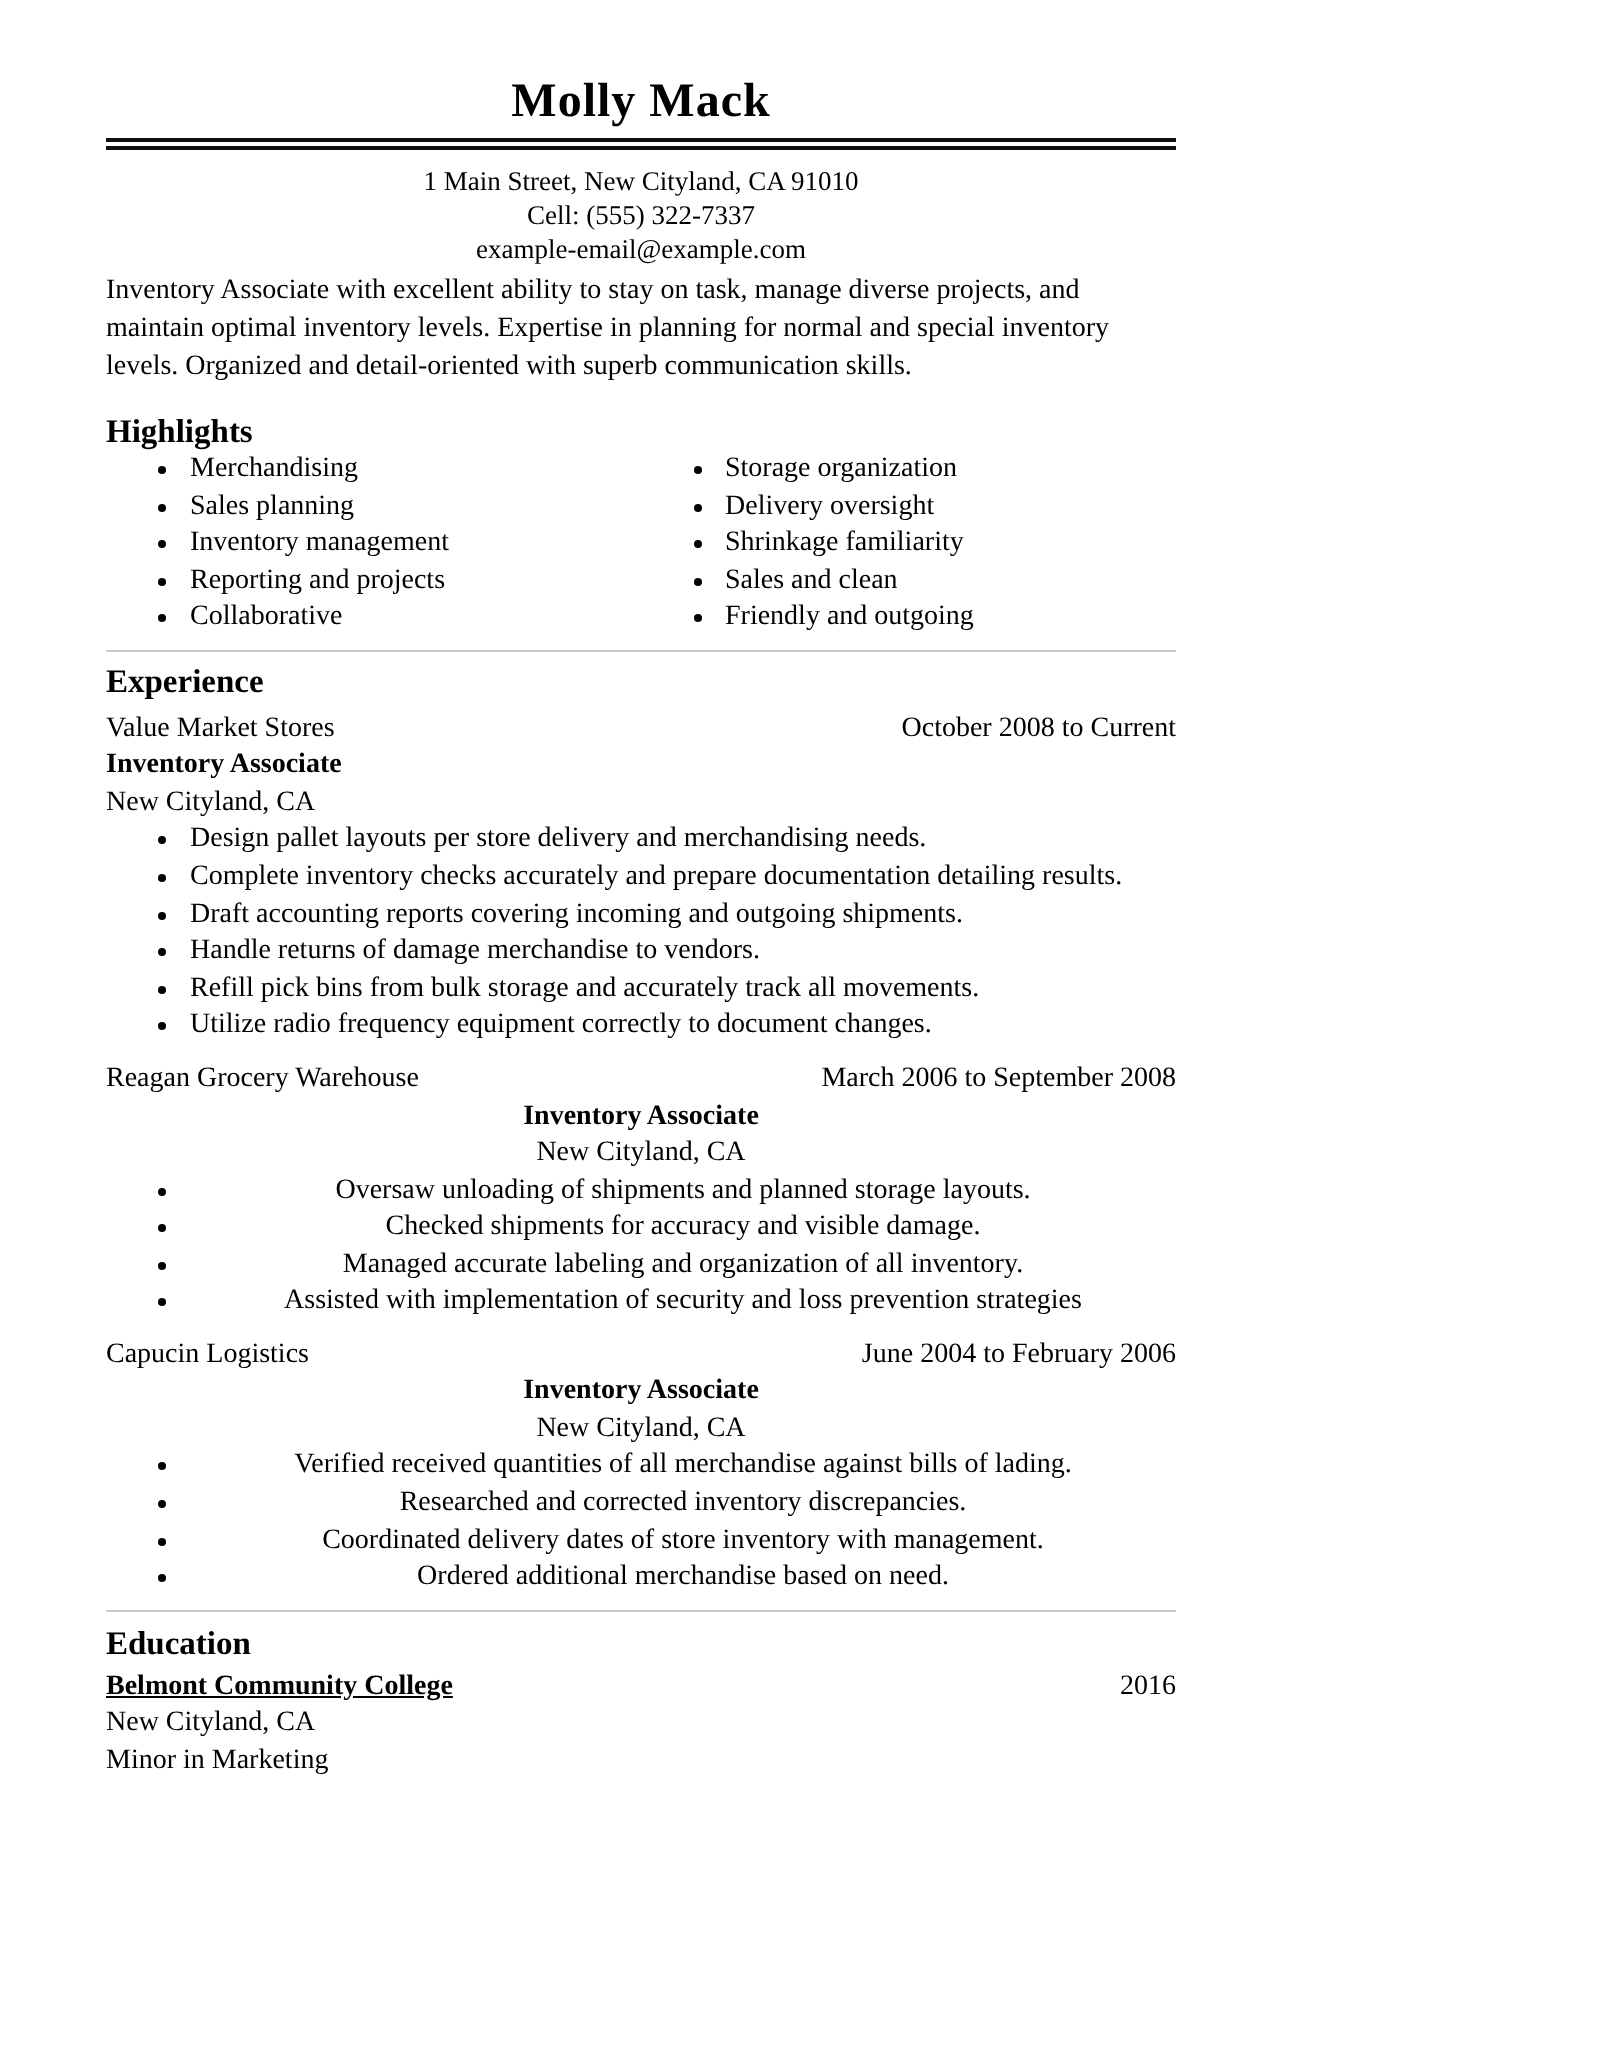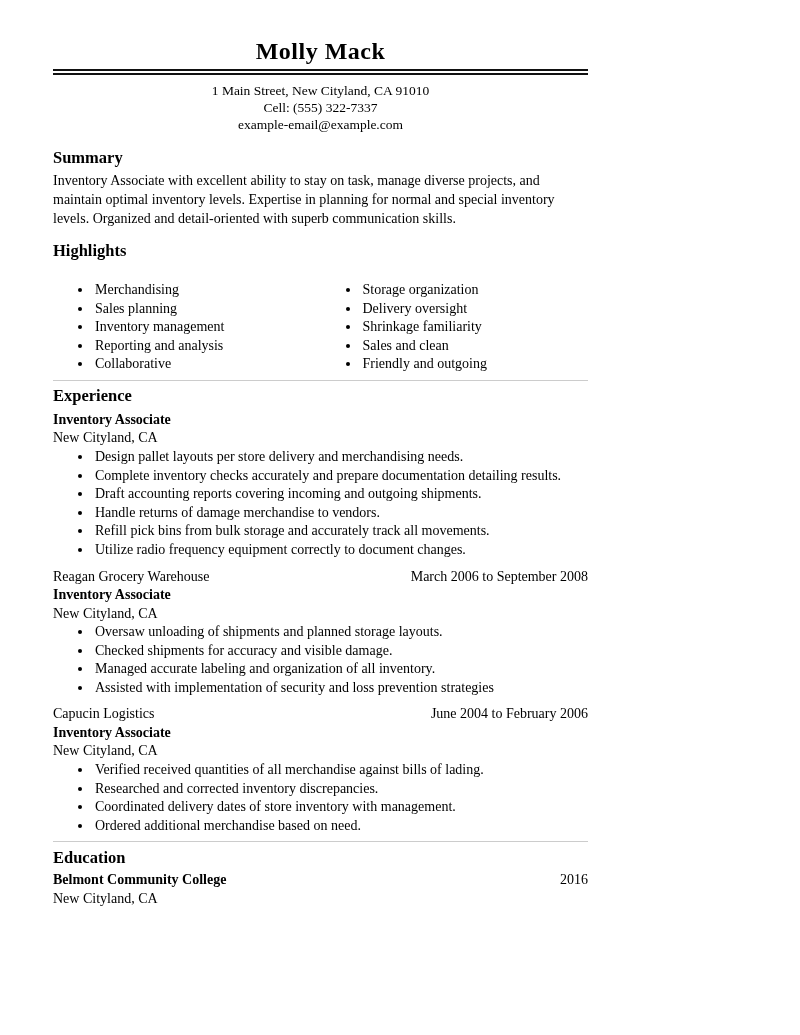--- a/index.html
+++ b/index.html
@@ -42,89 +42,92 @@
     line-height: 20px;
     font-weight: bold;
   }
   .summary-section h2 { margin-top: 15px; }
   .summary-text {
     margin: 3px 0 0 0;
     font-size: 14px;
     line-height: 19px;
   }
   .highlights-section h2 { margin-top: 13px; }
-  .cols { display: flex; margin-top: 20px; }
+  .cols { display: flex; margin-top: 0; }
   .col { width: 50%; }
   ul.bullets {
     margin: 0;
     padding: 0 0 0 40px;
     font-size: 14px;
     line-height: 18.6px;
   }
   ul.bullets li { padding-left: 2px; }
   .divider {
     border: none;
     border-top: 1px solid #ccc;
     margin: 6px 0 0 0;
   }
   .experience-section h2 { margin-top: 5px; }
   .job { margin-top: 5px; font-size: 14px; line-height: 18.5px; }
-  .job + .job { margin-top: 8px; }
+  .job + .job { margin-top: 8px; text-align: center; }
   .row-split { display: flex; justify-content: space-between; }
   .job-title { font-weight: bold; }
   .education-section h2 { margin-top: 6px; }
   .edu-block { margin-top: 3px; font-size: 14px; line-height: 18.5px; }
-  .bold { font-weight: bold; }
+  .bold { font-weight: bold; text-decoration: underline; }
 </style>
 </head>
 <body>
 
 <div class="page">
 
   <header>
     <h1 class="name">Molly Mack</h1>
     <div class="double-rule"></div>
     <div class="contact">
       <div>1 Main Street, New Cityland, CA 91010</div>
       <div>Cell: (555) 322-7337</div>
       <div>example-email@example.com</div>
     </div>
   </header>
 
   <section class="summary-section">
-    <h2 class="section-heading">Summary</h2>
     <p class="summary-text">Inventory Associate with excellent ability to stay on task, manage diverse projects, and maintain optimal inventory levels. Expertise in planning for normal and special inventory levels. Organized and detail-oriented with superb communication skills.</p>
   </section>
 
   <section class="highlights-section">
     <h2 class="section-heading">Highlights</h2>
     <div class="cols">
       <ul class="bullets col">
         <li>Merchandising</li>
         <li>Sales planning</li>
         <li>Inventory management</li>
-        <li>Reporting and analysis</li>
+        <li>Reporting and projects</li>
         <li>Collaborative</li>
       </ul>
       <ul class="bullets col">
         <li>Storage organization</li>
         <li>Delivery oversight</li>
         <li>Shrinkage familiarity</li>
         <li>Sales and clean</li>
         <li>Friendly and outgoing</li>
       </ul>
     </div>
   </section>
 
   <hr class="divider">
 
   <section class="experience-section">
     <h2 class="section-heading">Experience</h2>
 
     <div class="job">
+      <div class="row-split">
+        <span>Value Market Stores</span>
+        <span>October 2008 to Current</span>
+      </div>
       <div class="job-title">Inventory Associate</div>
       <div>New Cityland, CA</div>
       <ul class="bullets">
         <li>Design pallet layouts per store delivery and merchandising needs.</li>
         <li>Complete inventory checks accurately and prepare documentation detailing results.</li>
         <li>Draft accounting reports covering incoming and outgoing shipments.</li>
         <li>Handle returns of damage merchandise to vendors.</li>
         <li>Refill pick bins from bulk storage and accurately track all movements.</li>
         <li>Utilize radio frequency equipment correctly to document changes.</li>
       </ul>
@@ -164,16 +167,17 @@
   <hr class="divider">
 
   <section class="education-section">
     <h2 class="section-heading">Education</h2>
     <div class="edu-block">
       <div class="row-split">
         <span class="bold">Belmont Community College</span>
         <span>2016</span>
       </div>
       <div>New Cityland, CA</div>
+      <div>Minor in Marketing</div>
     </div>
   </section>
 
 </div>
 
 </body></html>

